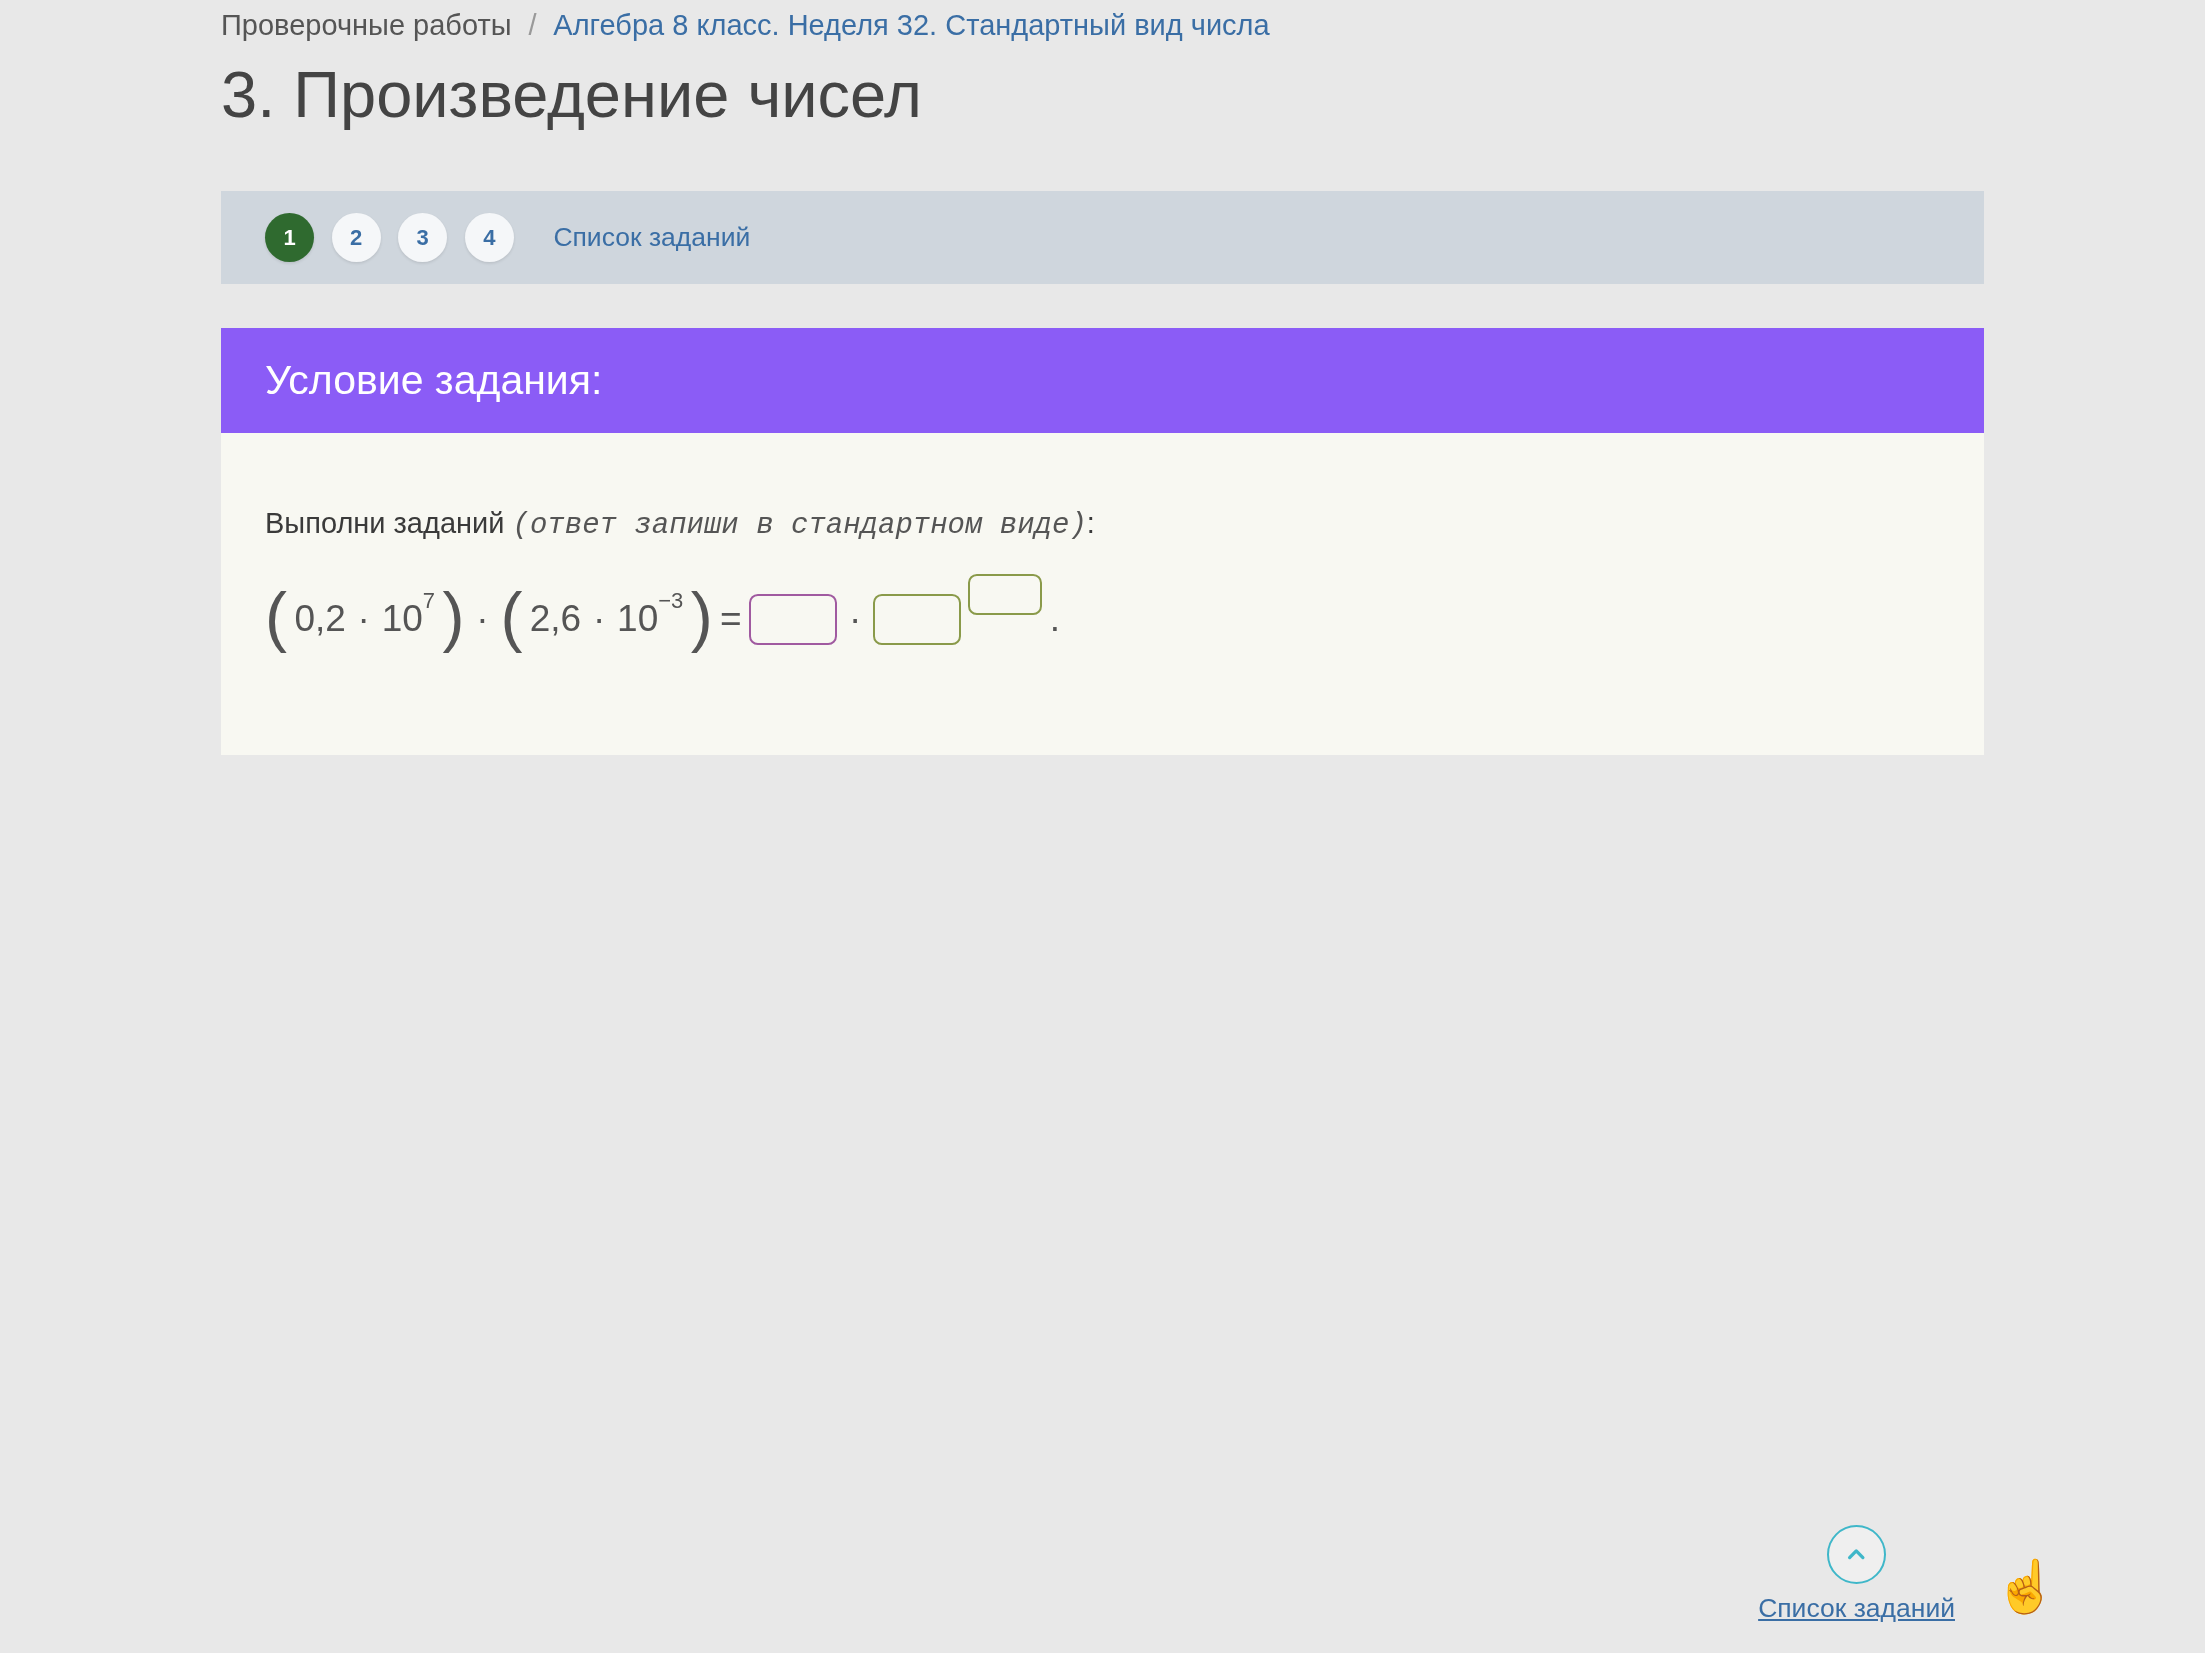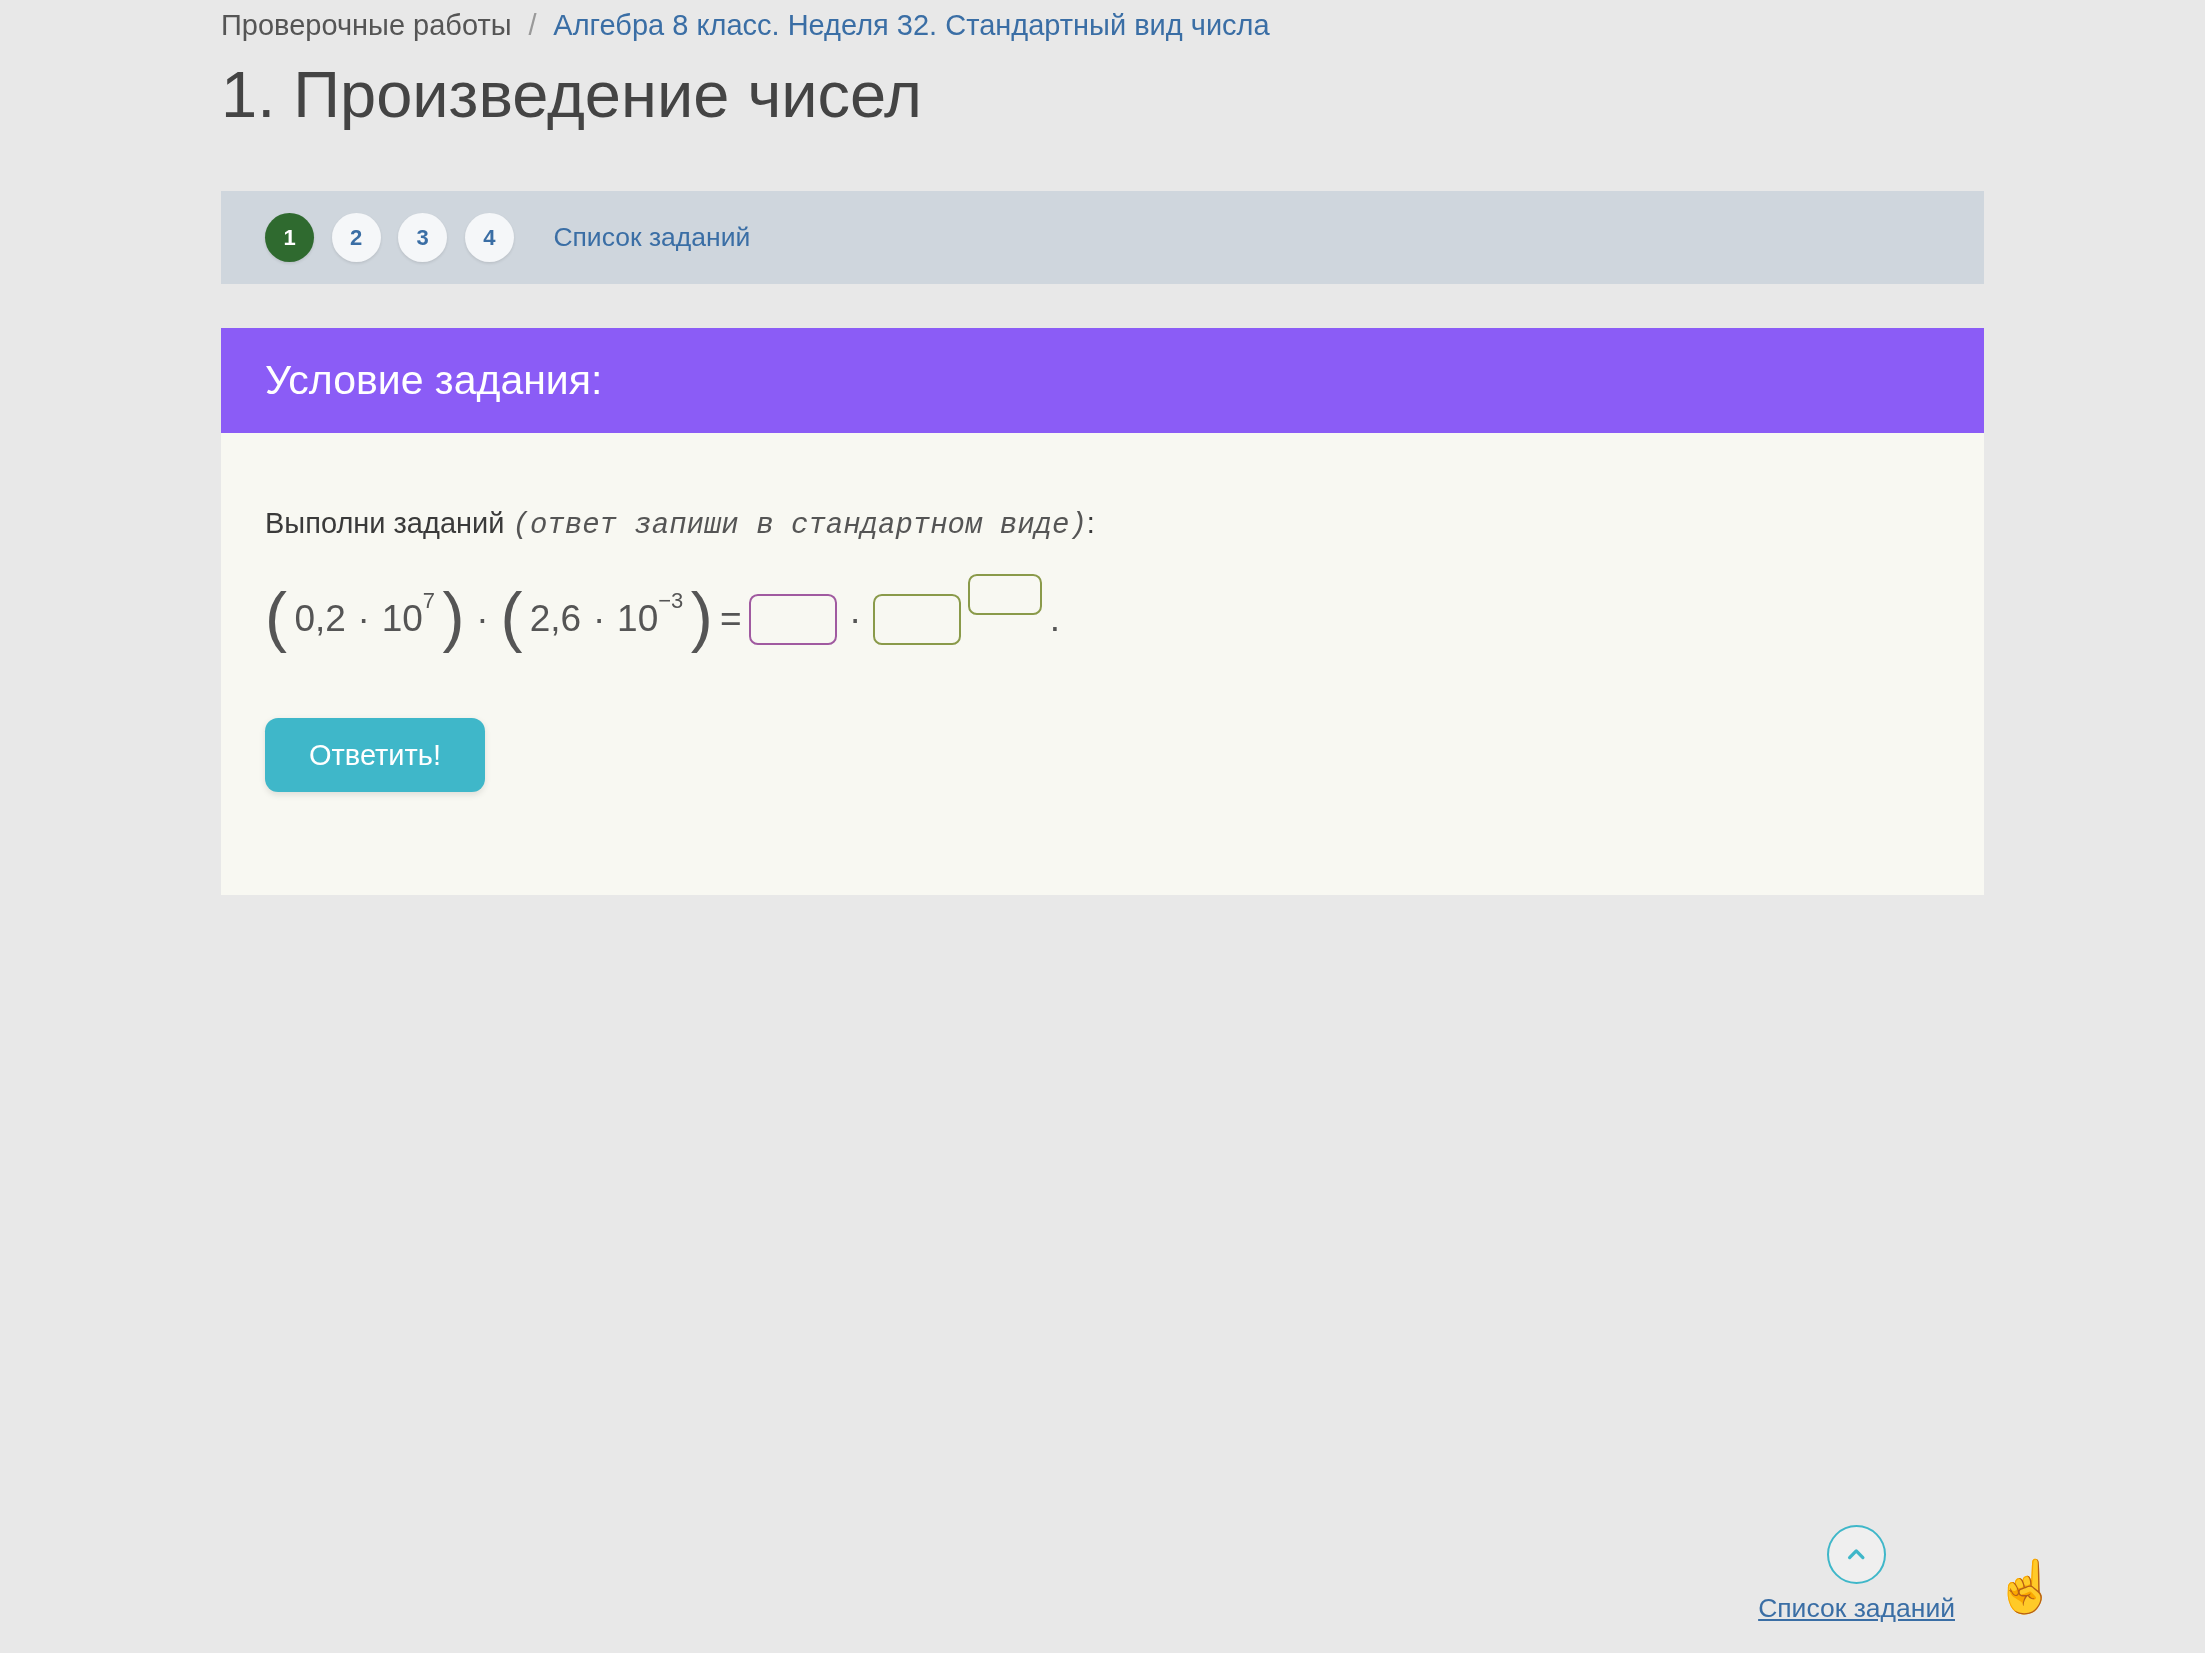--- a/index.html
+++ b/index.html
@@ -177,21 +177,21 @@
 <body>
 
 <div class="page">
 
   <div class="breadcrumb">
     <span>Проверочные работы</span>
     <span class="sep">/</span>
     <a href="#">Алгебра 8 класс. Неделя 32. Стандартный вид числа</a>
   </div>
 
-  <h1 class="page-title">1. Произведение чисел</h1>
+  <h1 class="page-title">3. Произведение чисел</h1>
 
   <div class="task-nav">
     <div class="pill active">1</div>
     <div class="pill">2</div>
     <div class="pill">3</div>
     <div class="pill">4</div>
     <span class="list-link">Список заданий</span>
   </div>
 
   <div class="condition-header">Условие задания:</div>
@@ -220,21 +220,20 @@
       <span class="paren">)</span>
       <span>=</span>
 
       <input class="input-box purple" style="">
       <span class="dot">·</span>
       <input class="input-box olive" style="">
       <input class="input-box small" style="">
       <span>.</span>
     </div>
 
-    <button class="answer-btn">Ответить!</button>
 
   </div>
 </div>
 
 <div class="footer-link-wrap">
   <div class="scroll-top">
     <svg viewBox="0 0 24 24">
       <path d="M6 15 L12 9 L18 15" fill="none" stroke="#3fb7c9" stroke-width="3" stroke-linecap="round" stroke-linejoin="round"></path>
     </svg>
   </div>

